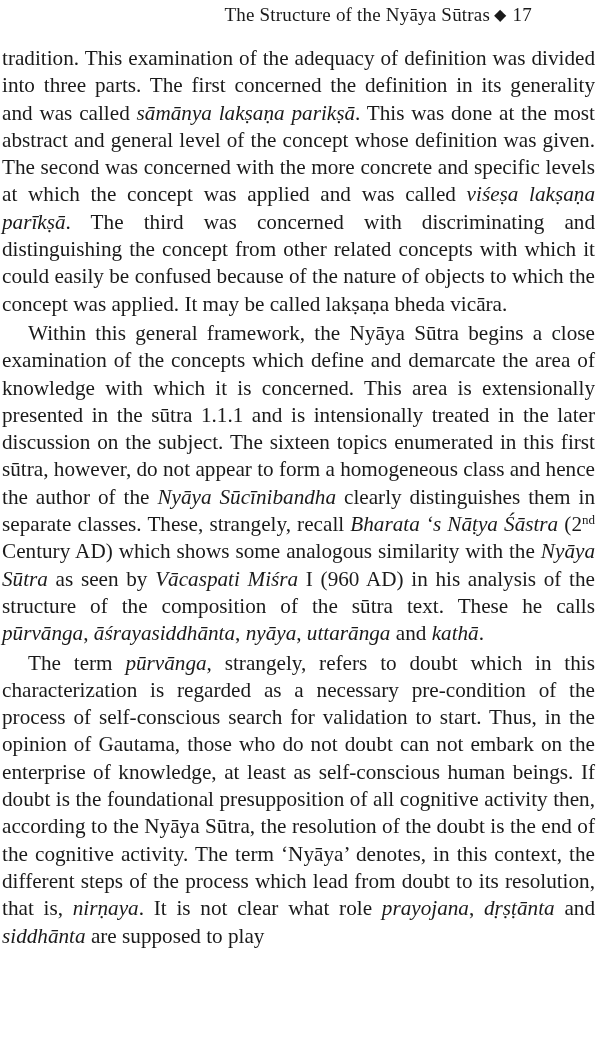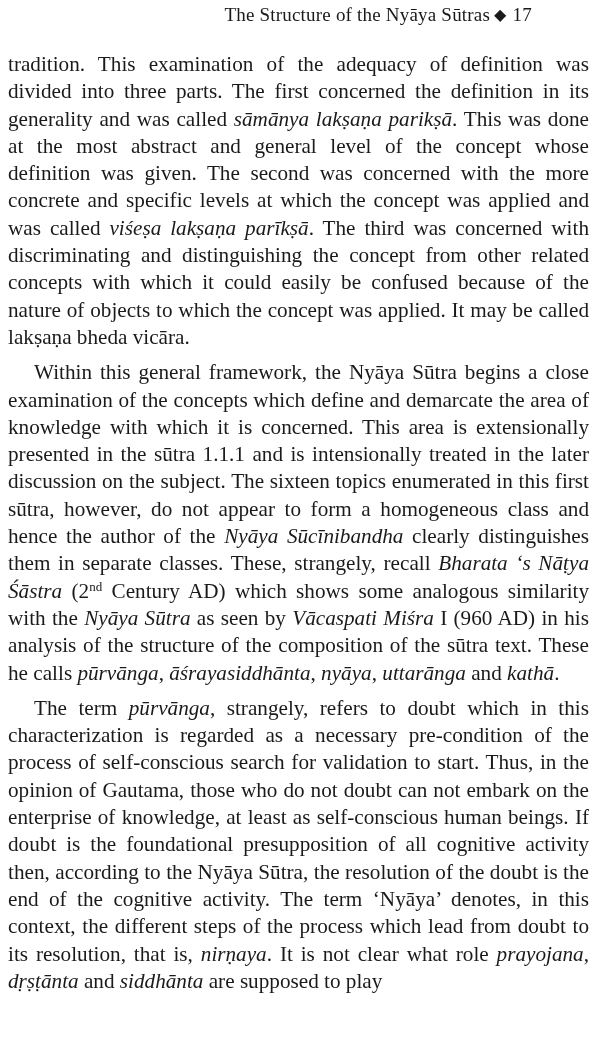--- a/index.html
+++ b/index.html
@@ -45,21 +45,21 @@
       position: absolute;
       left: 0;
       top: 43px;
       width: 597px;
       font-size: 21.2px;
       line-height: 27.3px;
       text-align: justify;
       hyphens: none;
     }
     .body-text p {
-      margin: 8px;
+      margin: 2px;
     }
     .body-text p.indent {
       text-indent: 26px;
     }
     .body-text em {
       font-style: italic;
     }
     sup {
       font-size: 13px;
       line-height: 0;

